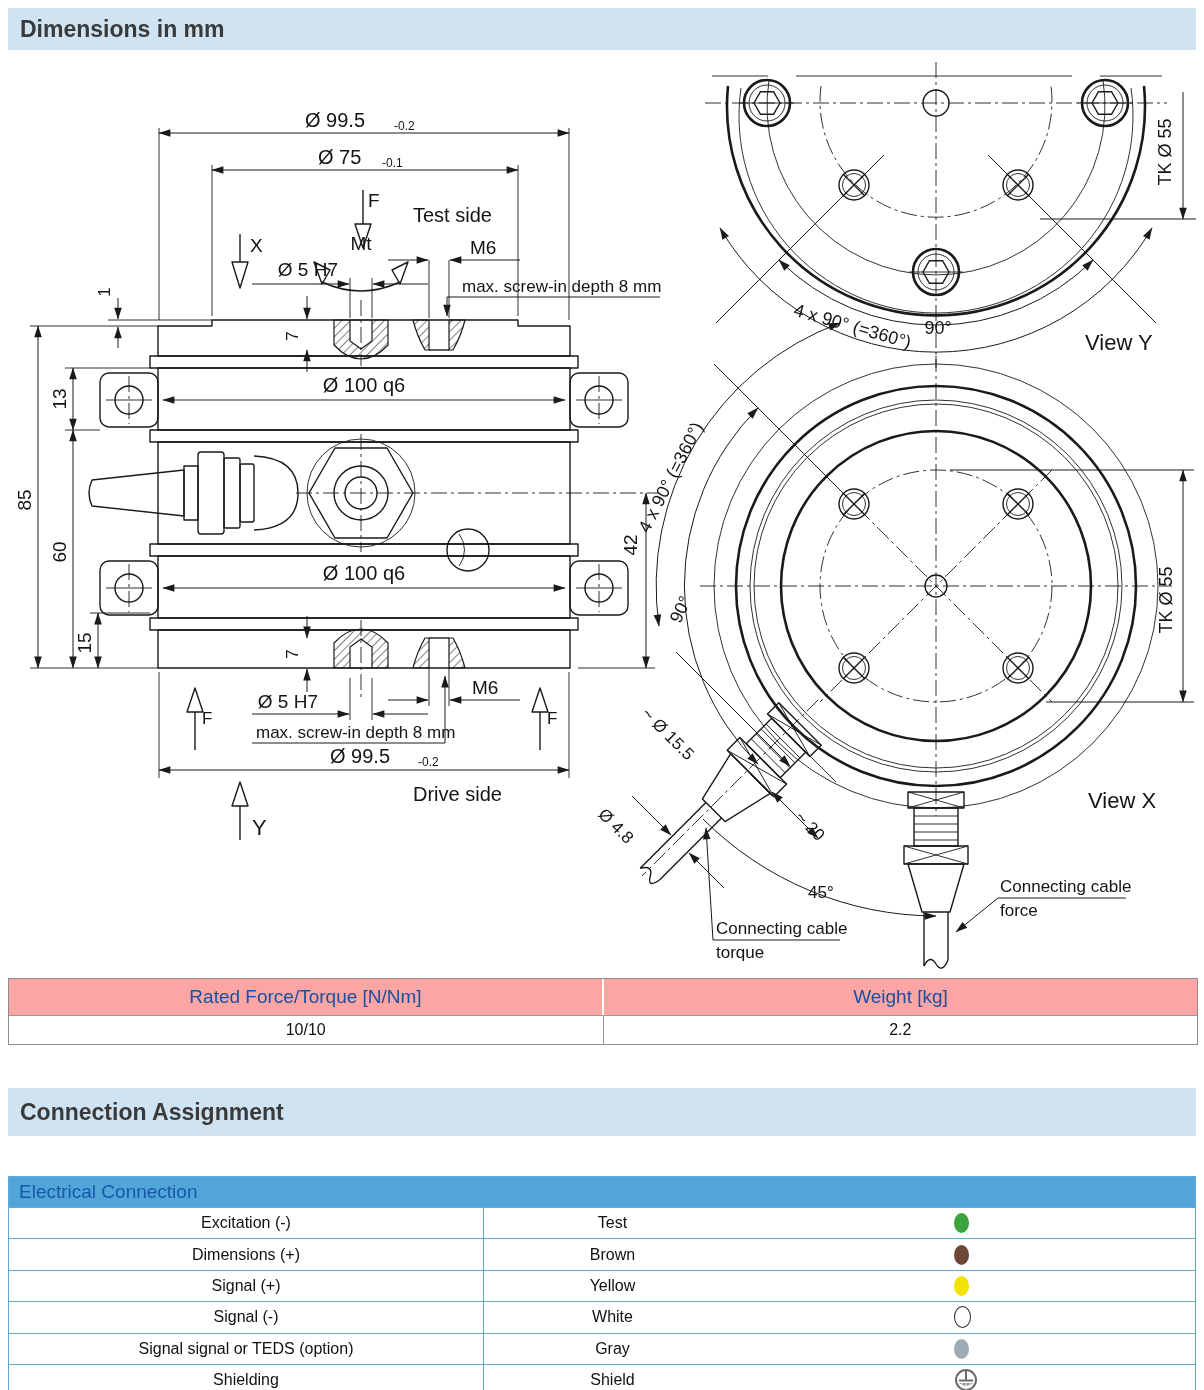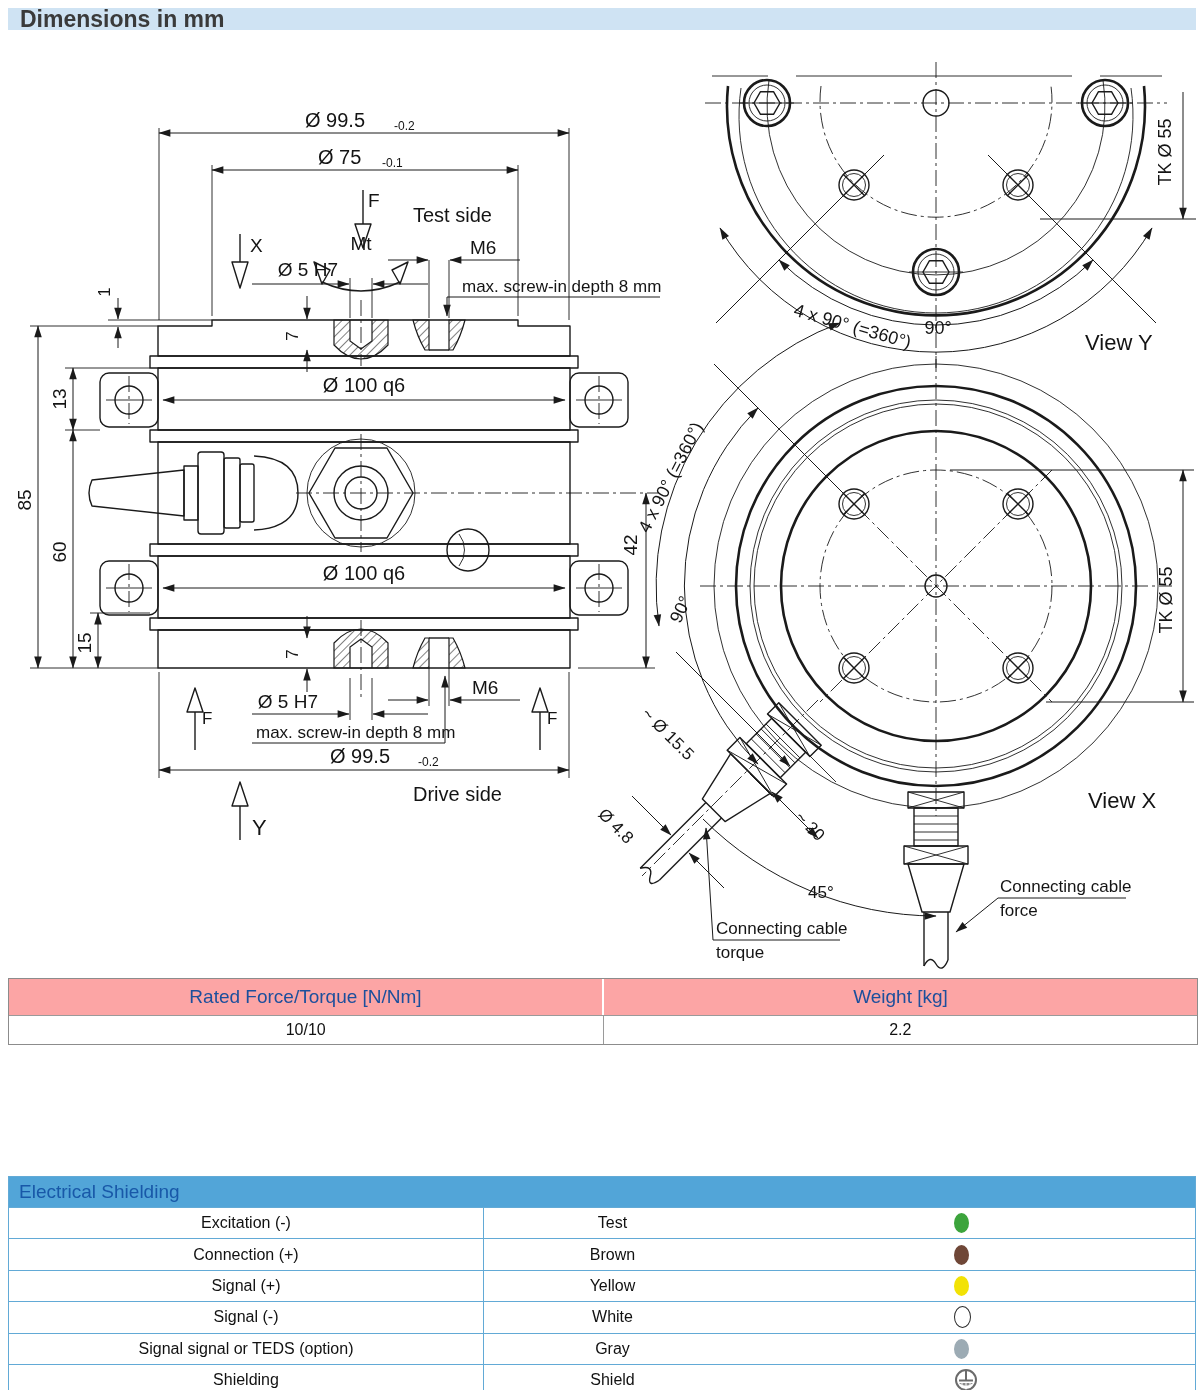--- a/index.html
+++ b/index.html
@@ -1,21 +1,21 @@
 <!DOCTYPE html>
 <html><head>
 <meta charset="utf-8">
 <style>
   html,body{margin:0;padding:0;background:#fff;}
   #page{position:relative;width:1204px;height:1390px;background:#fff;
         font-family:"Liberation Sans",sans-serif;overflow:hidden;}
   .section-bar{position:absolute;left:8px;width:1188px;background:#cfe3f3;
         color:#3a3a3a;font-weight:bold;font-size:23px;padding-left:12px;
         box-sizing:border-box;display:flex;align-items:center;}
-  #bar-dimensions{top:8px;height:22px;}
+  #bar-dimensions{top:8px;height:42px;}
   #bar-connection{top:1088px;height:48px;}
 
   svg.drawing{position:absolute;top:0;left:0;}
   .s  {stroke:#1a1a1a;stroke-width:1.4;fill:none;stroke-linejoin:round;}
   .sb {stroke:#1a1a1a;stroke-width:2.6;fill:none;}
   .st {stroke:#1a1a1a;stroke-width:0.9;fill:none;}
   .cl {stroke:#1a1a1a;stroke-width:0.9;fill:none;stroke-dasharray:16 4 3 4;}
   .dm {stroke:#1a1a1a;stroke-width:1;fill:none;}
   .hz {fill:url(#hat);stroke:#1a1a1a;stroke-width:1.2;fill-rule:evenodd;}
   text.t {font-family:"Liberation Sans",sans-serif;font-size:19px;fill:#141414;}
@@ -409,33 +409,34 @@
     <div class="hrow">
       <div class="hcell">Rated Force/Torque [N/Nm]</div>
       <div class="hcell">Weight [kg]</div>
     </div>
     <div class="drow">
       <div class="dcell">10/10</div>
       <div class="dcell">2.2</div>
     </div>
   </div>
 
+  <div class="section-bar" id="bar-connection">Connection Assignment</div>
 
   <div id="conn-table">
-    <div id="conn-title">Electrical Shielding</div>
+    <div id="conn-title">Electrical Connection</div>
 
     <div class="ct-row">
       <div class="ct-c1">Excitation (-)</div>
       <div class="ct-c2">Test</div>
       <div class="ct-c3">
           <span class="wire-dot" style="background: rgb(60, 164, 60);"></span>
         </div>
     </div>
     <div class="ct-row">
-      <div class="ct-c1">Connection (+)</div>
+      <div class="ct-c1">Dimensions (+)</div>
       <div class="ct-c2">Brown</div>
       <div class="ct-c3">
           <span class="wire-dot" style="background: rgb(111, 71, 55);"></span>
         </div>
     </div>
     <div class="ct-row">
       <div class="ct-c1">Signal (+)</div>
       <div class="ct-c2">Yellow</div>
       <div class="ct-c3">
           <span class="wire-dot" style="background: rgb(242, 226, 5);"></span>

